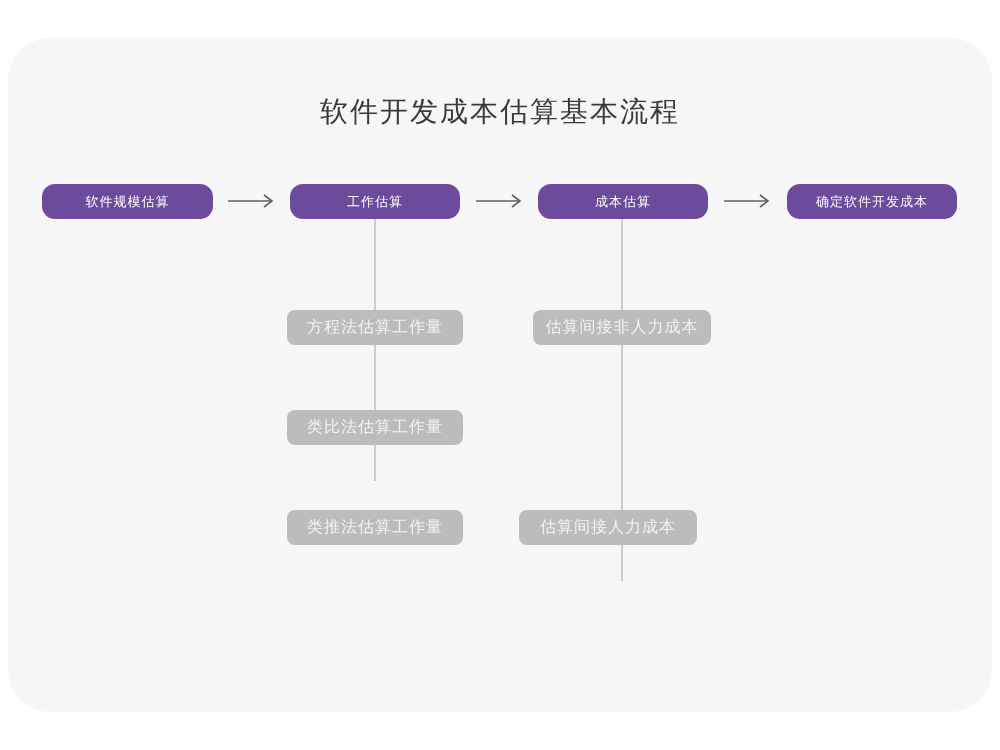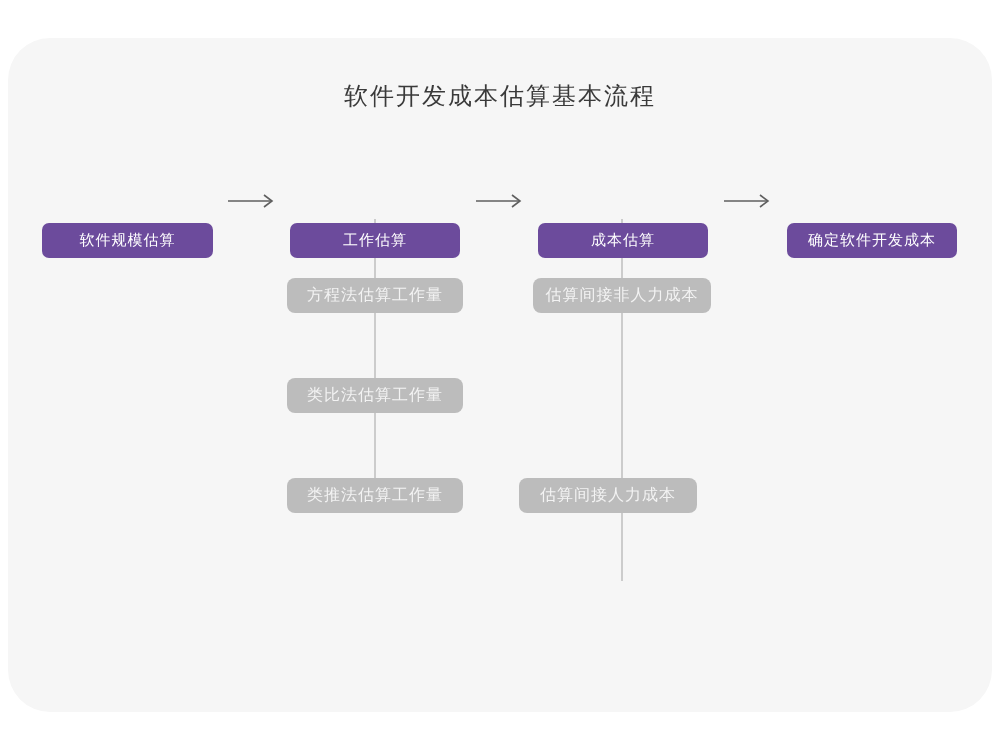--- a/index.html
+++ b/index.html
@@ -6,37 +6,37 @@
   #page{
     position:relative;width:1000px;height:750px;overflow:hidden;
     background:#ffffff;
     font-family:"DejaVu Sans","Liberation Sans",sans-serif;
   }
   .card{
     position:absolute;left:8px;top:38px;width:984px;height:674px;
     background:#f6f6f6;border-radius:42px;
   }
   .title{
-    position:absolute;left:0;top:80px;width:1000px;margin:0;
-    text-align:center;font-size:24px;font-weight:400;color:#3a3a3a;
+    position:absolute;left:0;top:93px;width:1000px;margin:0;
+    text-align:center;font-size:28px;font-weight:400;color:#3a3a3a;
     letter-spacing:2px;z-index:2;
   }
   .pbox{
     position:absolute;top:184px;height:35px;
-    background:#6c4b9c;border-radius:7px;
-    color:#ffffff;font-size:15px;letter-spacing:1px;
+    background:#6c4b9c;border-radius:13px;
+    color:#ffffff;font-size:13px;letter-spacing:1px;
     display:flex;align-items:center;justify-content:center;
-    z-index:3;box-sizing:border-box;margin-top:39px;
+    z-index:3;box-sizing:border-box;
   }
   .gbox{
     position:absolute;height:35px;
     background:#bcbcbc;border-radius:8px;
     color:#f3f3f3;font-size:16px;letter-spacing:1px;
     display:flex;align-items:center;justify-content:center;
-    z-index:3;box-sizing:border-box;
+    z-index:3;box-sizing:border-box;margin-top:32px;
   }
   .vline{position:absolute;width:2px;background:#cccccc;z-index:1;}
   .arrow{position:absolute;z-index:2;}
 </style>
 </head>
 <body>
 
 <div id="page">
   <div class="card"></div>
 

